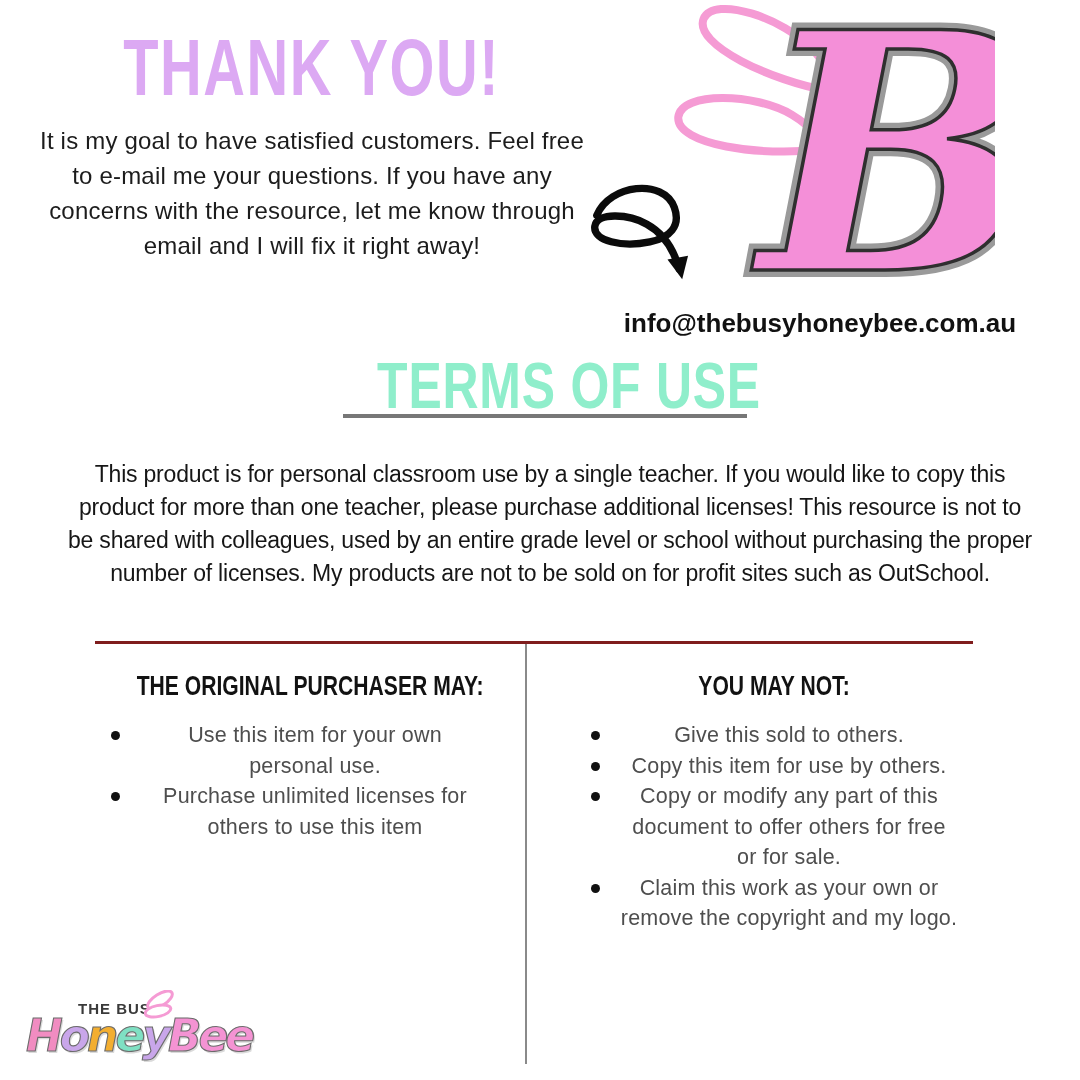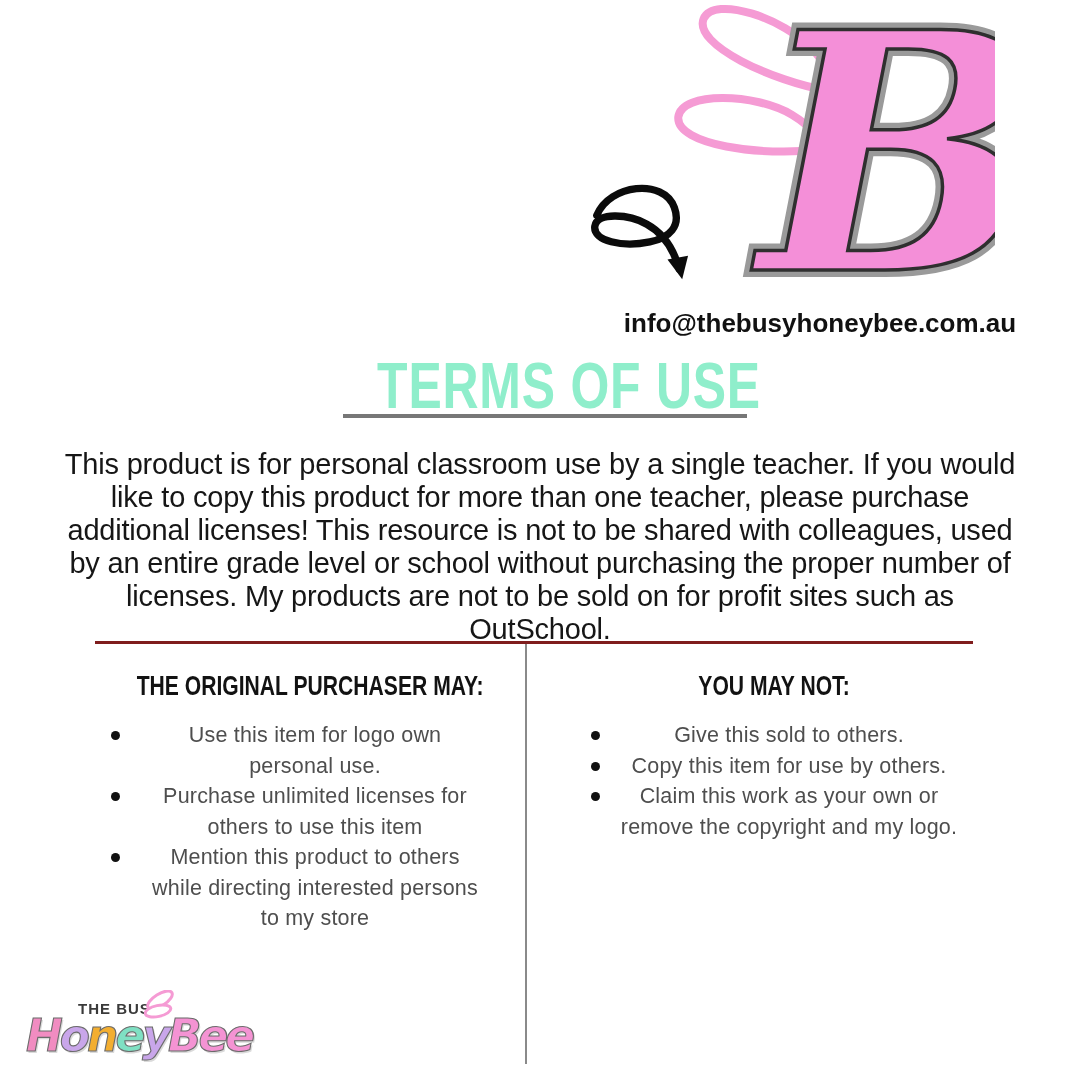--- a/index.html
+++ b/index.html
@@ -72,25 +72,25 @@
   }
   .terms-underline{
     position:absolute;left:343px;top:414px;width:404px;height:4px;
     background:#777;
   }
 
   
   .terms-body{
     position:absolute;left:55px;top:448px;width:970px;
     text-align:center;
-    font-size:29px;
+    font-size:23px;
     line-height:33px;
     color:#161616;
     letter-spacing:-0.2px;
-    margin:0;
+    margin:10px;
   }
 
   
   .columns-section{
     position:absolute;left:95px;top:641px;width:878px;height:420px;
     border-top:3px solid #7f1d1d;
     display:flex;
   }
   .col{box-sizing:border-box;}
   .col-left{width:430px;}
@@ -152,20 +152,24 @@
   }
   .brand-wings{
     position:absolute;left:118px;top:-2px;width:46px;height:30px;
   }
 </style>
 </head>
 <body>
 
 <div class="page">
 
+  <div class="thankyou-block">
+    <h1 class="thankyou-title">THANK YOU!</h1>
+    <p class="thankyou-message">It is my goal to have satisfied customers. Feel free to e-mail me your questions. If you have any concerns with the resource, let me know through email and I will fix it right away!</p>
+  </div>
 
   <svg class="arrow-doodle" viewBox="0 0 110 120">
     <path d="M 12 38 C 25 6, 80 0, 91 30 C 98 49, 86 61, 66 65 C 38 71, 8 64, 10 49 C 12 35, 44 36, 63 47 C 83 58, 92 78, 96 93" fill="none" stroke="#0b0b0b" stroke-width="7.5" stroke-linecap="round"></path>
     <path d="M 84 83 L 99 103 L 105 79 Z" fill="#0b0b0b"></path>
   </svg>
 
   <svg class="bee-logo" viewBox="0 0 340 300">
     <g>
       <path d="M150 40 C 95 56, 8 58, 6 30 C 5 4, 78 -6, 118 10 C 140 19, 150 30, 150 40 Z" fill="#ffffff" stroke="#F59BD4" stroke-width="8" transform="translate(40,18) rotate(26 75 20)"></path>
       <path d="M150 40 C 95 56, 8 58, 6 30 C 5 4, 78 -6, 118 10 C 140 19, 150 30, 150 40 Z" fill="#ffffff" stroke="#F59BD4" stroke-width="8" transform="translate(18,96) rotate(9 75 20)"></path>
@@ -184,32 +188,32 @@
   <div class="terms-underline"></div>
 
   <p class="terms-body">This product is for personal classroom use by a single teacher. If you would like to copy this product for more than one teacher, please purchase additional licenses! This resource is not to be shared with colleagues, used by an entire grade level or school without purchasing the proper number of licenses. My products are not to be sold on for profit sites such as OutSchool.</p>
 
   <div class="columns-section">
     <div class="col col-left">
       <div class="col-heading-wrap">
         <h3 class="col-heading">THE ORIGINAL PURCHASER MAY:</h3>
       </div>
       <ul class="bullet-list">
-          <li>Use this item for logo own personal use.</li>
+          <li>Use this item for your own personal use.</li>
           <li>Purchase unlimited licenses for others to use this item</li>
-          <li>Mention this product to others while directing interested persons to my store</li>
         </ul>
     </div>
     <div class="col col-right">
       <div class="col-heading-wrap">
         <h3 class="col-heading">YOU MAY NOT:</h3>
       </div>
       <ul class="bullet-list">
           <li>Give this sold to others.</li>
           <li>Copy this item for use by others.</li>
+          <li>Copy or modify any part of this document to offer others for free or for sale.</li>
           <li>Claim this work as your own or remove the copyright and my logo.</li>
         </ul>
     </div>
   </div>
 
   <div class="brand-logo">
     <span class="brand-tagline">THE BUSY</span>
     <svg class="brand-wings" viewBox="0 0 46 30">
       <ellipse cx="16" cy="10" rx="14" ry="6" transform="rotate(-32 16 10)" fill="#fff" stroke="#F59BD4" stroke-width="3"></ellipse>
       <ellipse cx="14" cy="21" rx="13" ry="5.5" transform="rotate(-12 14 21)" fill="#fff" stroke="#F59BD4" stroke-width="3"></ellipse>

